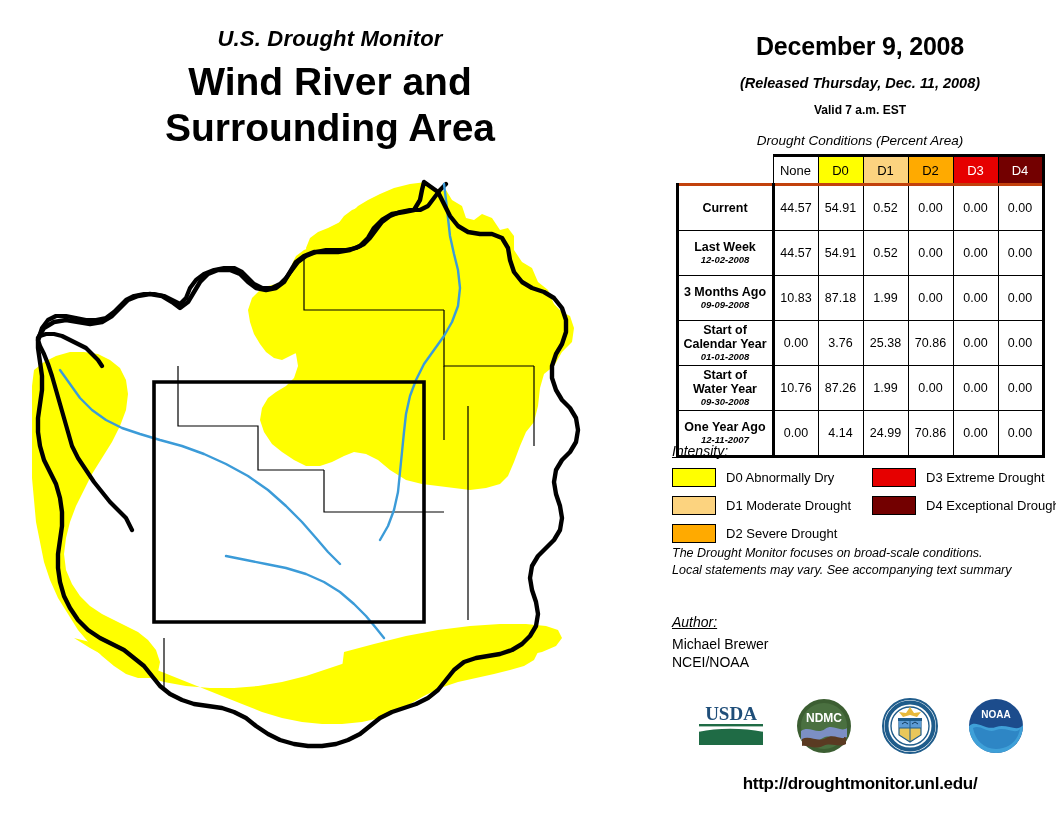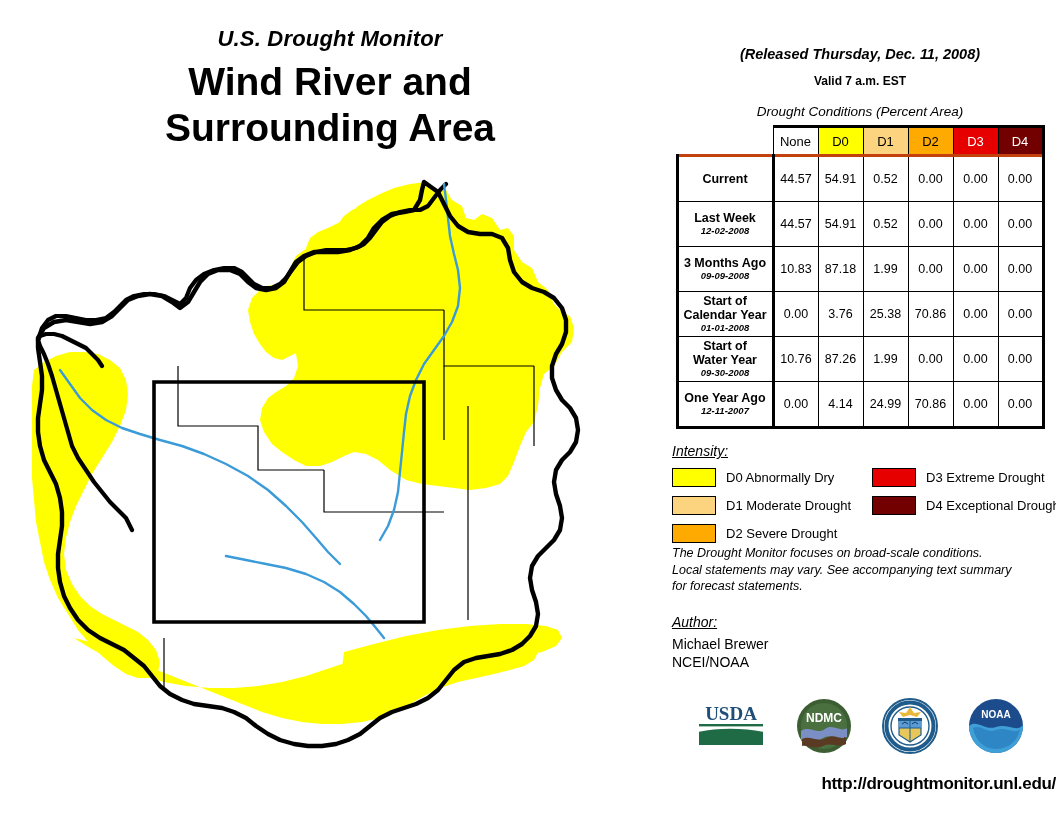--- a/index.html
+++ b/index.html
@@ -62,21 +62,21 @@
   #disclaimer{position:absolute;left:8px;top:545px;width:372px;
      font-size:12.5px;font-style:italic;line-height:1.32;}
   #author-block{position:absolute;left:8px;top:614px;}
   #author-title{font-size:14px;font-style:italic;text-decoration:underline;}
   #author-name{font-size:14px;margin-top:6px;}
   #author-org{font-size:14px;margin-top:2px;}
 
   #logos{position:absolute;left:0;top:690px;width:392px;height:72px;
      display:flex;align-items:center;justify-content:center;gap:28px;}
   .logo{display:block;}
-  #site-url{position:absolute;left:0;top:774px;width:392px;text-align:right;
+  #site-url{position:absolute;left:0;top:774px;width:392px;text-align:center;
      font-size:17px;font-weight:bold;letter-spacing:-.3px;}
 </style>
 </head>
 <body>
 
 <div class="page">
 
   <div id="title-block">
     <div id="dm-supertitle">U.S. Drought Monitor</div>
     <div id="region-title">
@@ -207,20 +207,21 @@
              L 242,118 L 252,120 L 262,118 L 270,112 L 276,102 L 282,92 L 290,86
              L 300,82 L 312,82 L 324,82 L 336,80 L 346,76 L 354,68 L 360,58 L 368,50
              L 378,44 L 390,42 L 400,40 L 406,30 L 408,20 Z"></path>
       </g>
     </svg>
   </div>
 
   <div id="right-panel">
 
     <div id="date-block">
+      <div id="valid-date">December 9, 2008</div>
       <div id="released">(Released Thursday, Dec. 11, 2008)</div>
       <div id="valid-time">Valid 7 a.m. EST</div>
     </div>
 
     <div id="table-caption">Drought Conditions (Percent Area)</div>
 
     <table id="cond-table">
       <colgroup>
         <col class="c-label">
           <col class="c-val">
@@ -340,21 +341,20 @@
           <div class="legend-item" style="left: 200px; top: 28px;">
             <div class="legend-sw" style="background: rgb(115, 0, 0);"></div>
             <div class="legend-txt">D4 Exceptional Drought</div>
           </div>
         </div>
     </div>
 
     <div id="disclaimer">
       <div>The Drought Monitor focuses on broad-scale conditions.</div>
       <div>Local statements may vary. See accompanying text summary</div>
-      <div>for forecast statements.</div>
     </div>
 
     <div id="author-block">
       <div id="author-title">Author:</div>
       <div id="author-name">Michael Brewer</div>
       <div id="author-org">NCEI/NOAA</div>
     </div>
 
     <div id="logos">
 

